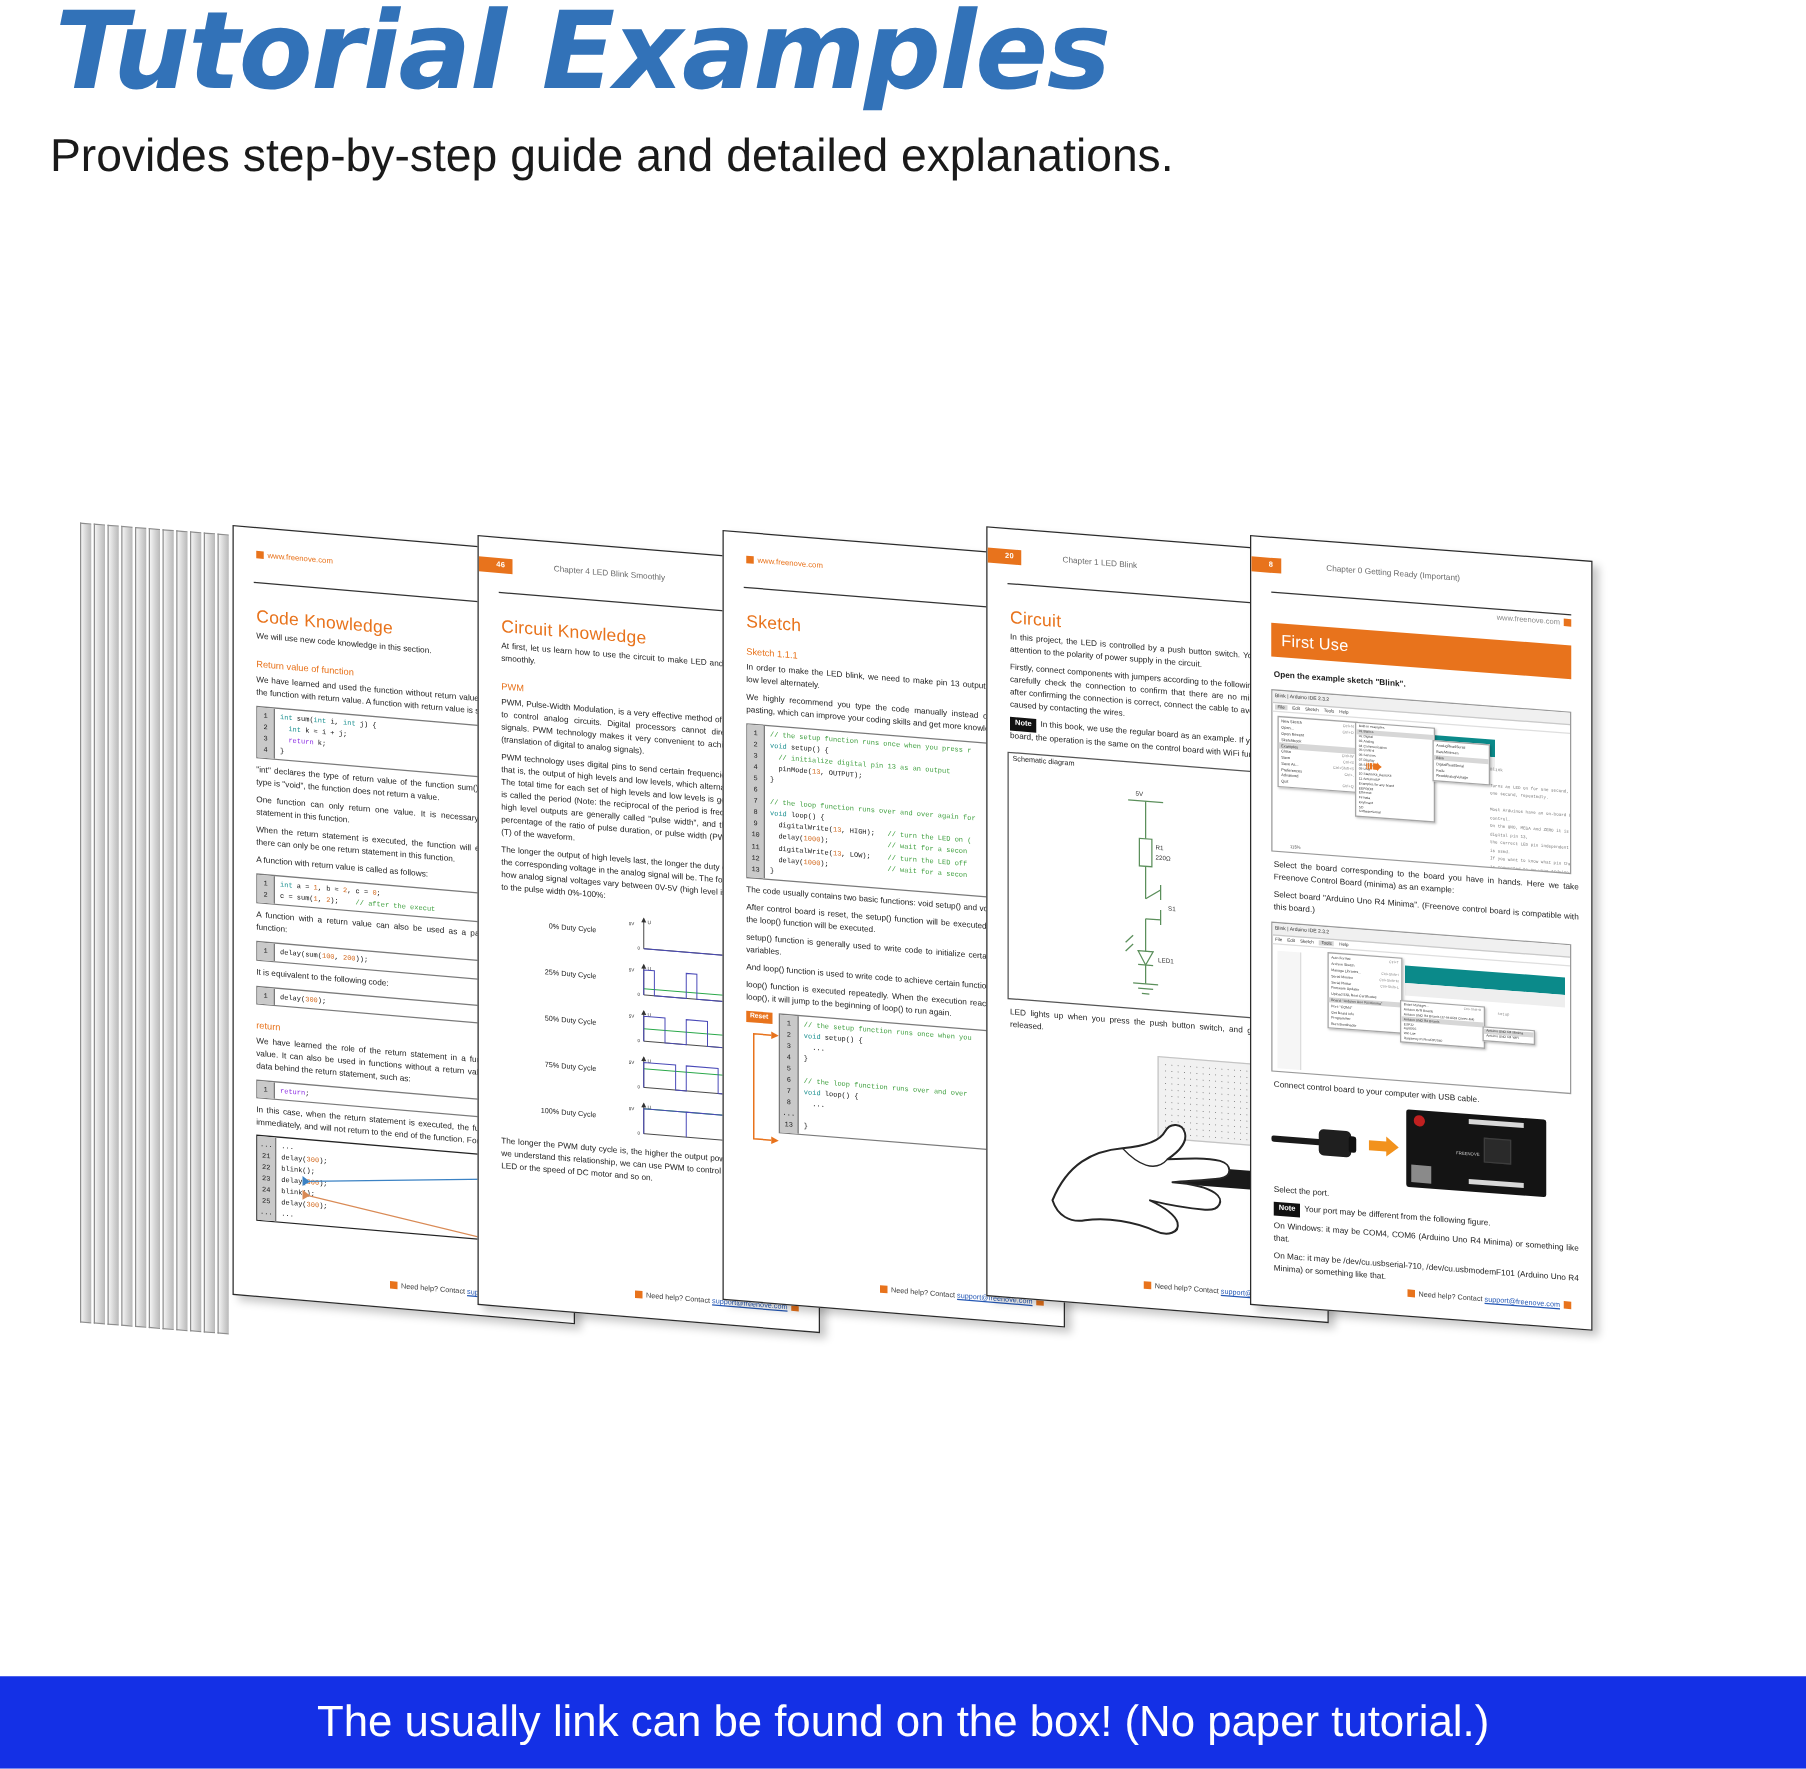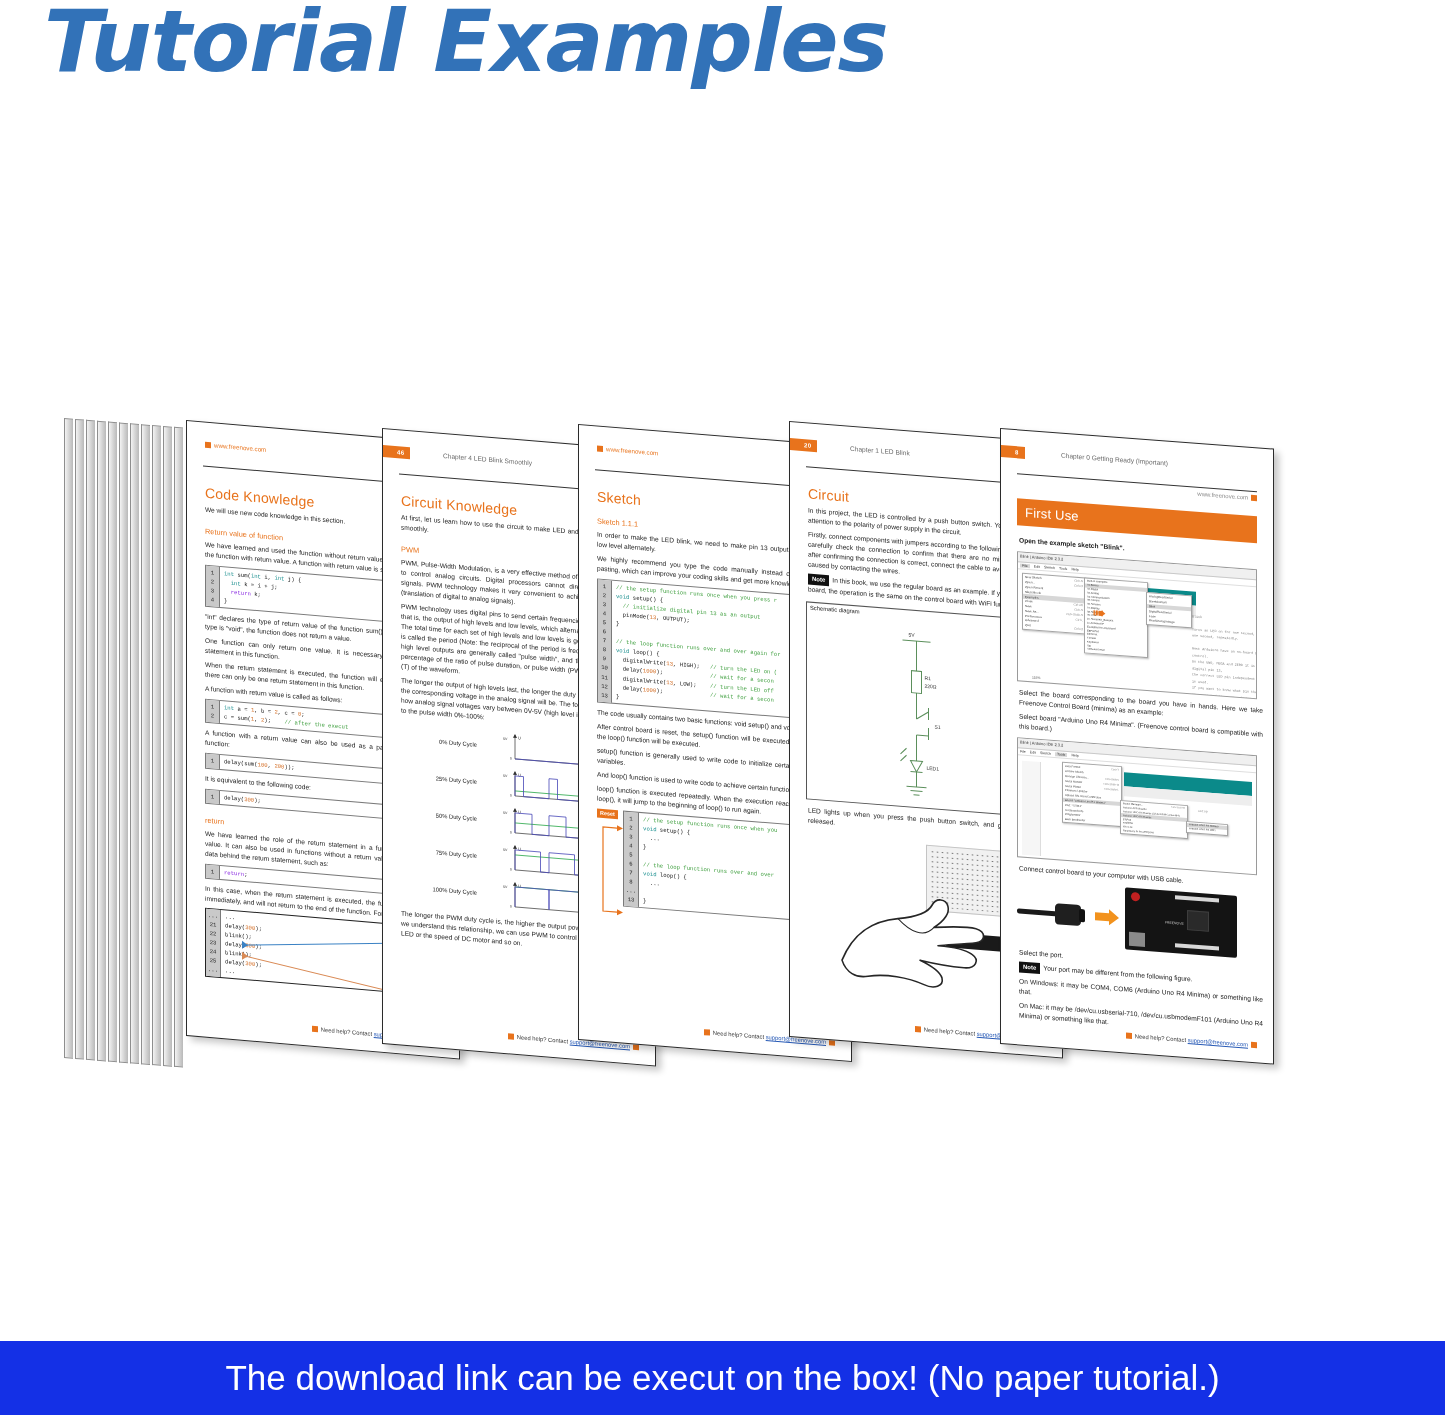--- a/index.html
+++ b/index.html
@@ -149,20 +149,21 @@
   .led-leg { position:absolute; right:23px; top:16px; width:1px; height:58px; background:#333; }
 
   svg { display:block; }
 </style>
 </head>
 <body>
 
 <div id="stage">
 
   <div class="hero-title">Tutorial Examples</div>
+  <div class="hero-sub">Provides step-by-step guide and detailed explanations.</div>
 
   <div id="fan">
 
     <div class="stack" id="stack-host">
         <div class="sheet" style="left: 0px;"></div>
         <div class="sheet" style="left: 11px;"></div>
         <div class="sheet" style="left: 22px;"></div>
         <div class="sheet" style="left: 33px;"></div>
         <div class="sheet" style="left: 44px;"></div>
         <div class="sheet" style="left: 55px;"></div>
@@ -861,16 +862,16 @@
         <div class="footer">
           <span class="sq"></span><span>Need help? Contact</span>
           <span class="link">support@freenove.com</span><span class="sqr"></span>
         </div>
       </div>
     </div>
 
   </div>
 
   <div class="banner">
-    <span>The download link can be execut on the box! (No paper tutorial.)</span>
+    <span>The usually link can be found on the box! (No paper tutorial.)</span>
   </div>
 
 </div>
 
 </body></html>

